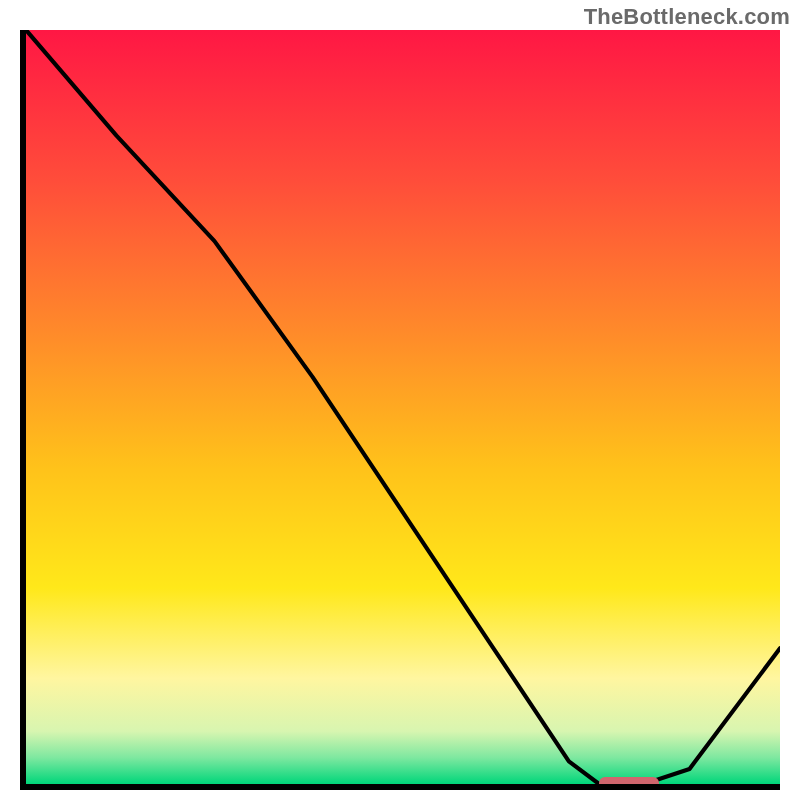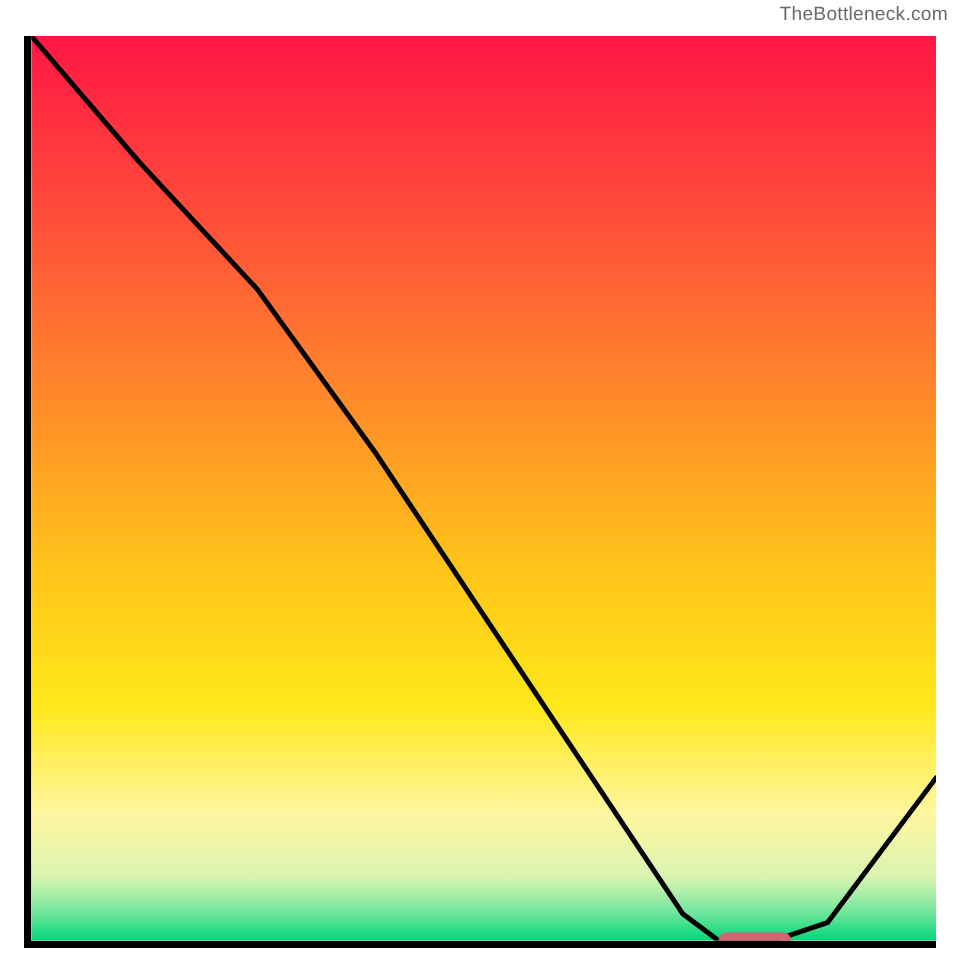--- a/index.html
+++ b/index.html
@@ -9,22 +9,22 @@
     background: #ffffff;
     font-family: Arial, Helvetica, sans-serif;
     position: relative;
     overflow: hidden;
   }
   .watermark {
     position: absolute;
     top: 4px;
     right: 10px;
     color: #6a6a6a;
-    font-size: 16px;
-    font-weight: 400;
+    font-size: 22px;
+    font-weight: 700;
     letter-spacing: 0.2px;
   }
   .chart-frame {
     position: absolute;
     left: 20px;
     top: 30px;
     width: 760px;
     height: 760px;
     border-left: 6px solid #000;
     border-bottom: 6px solid #000;

